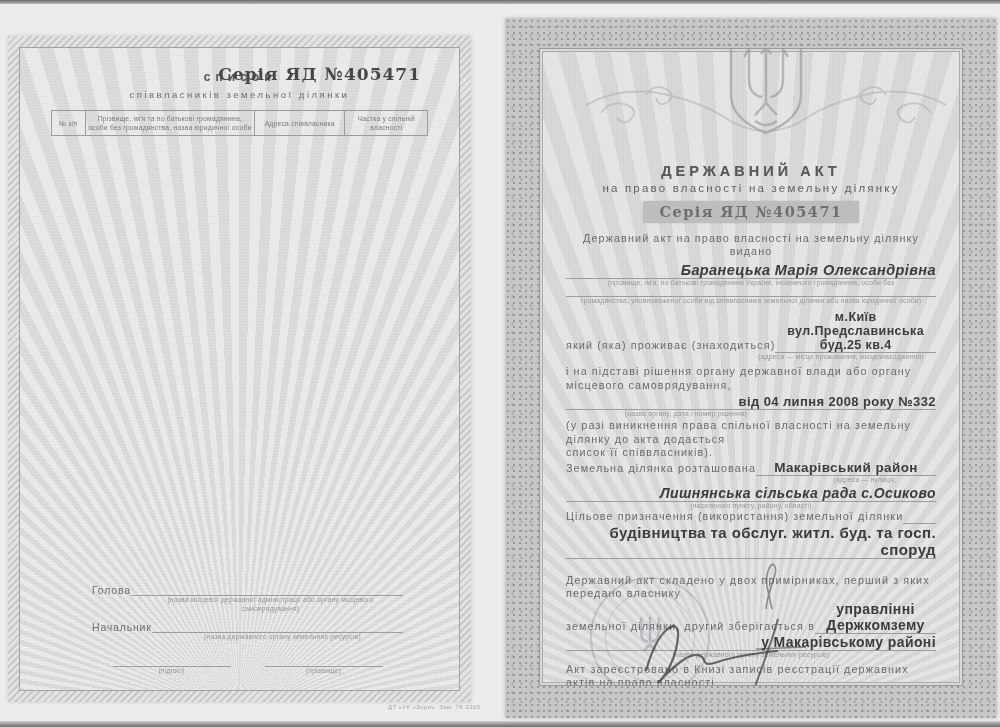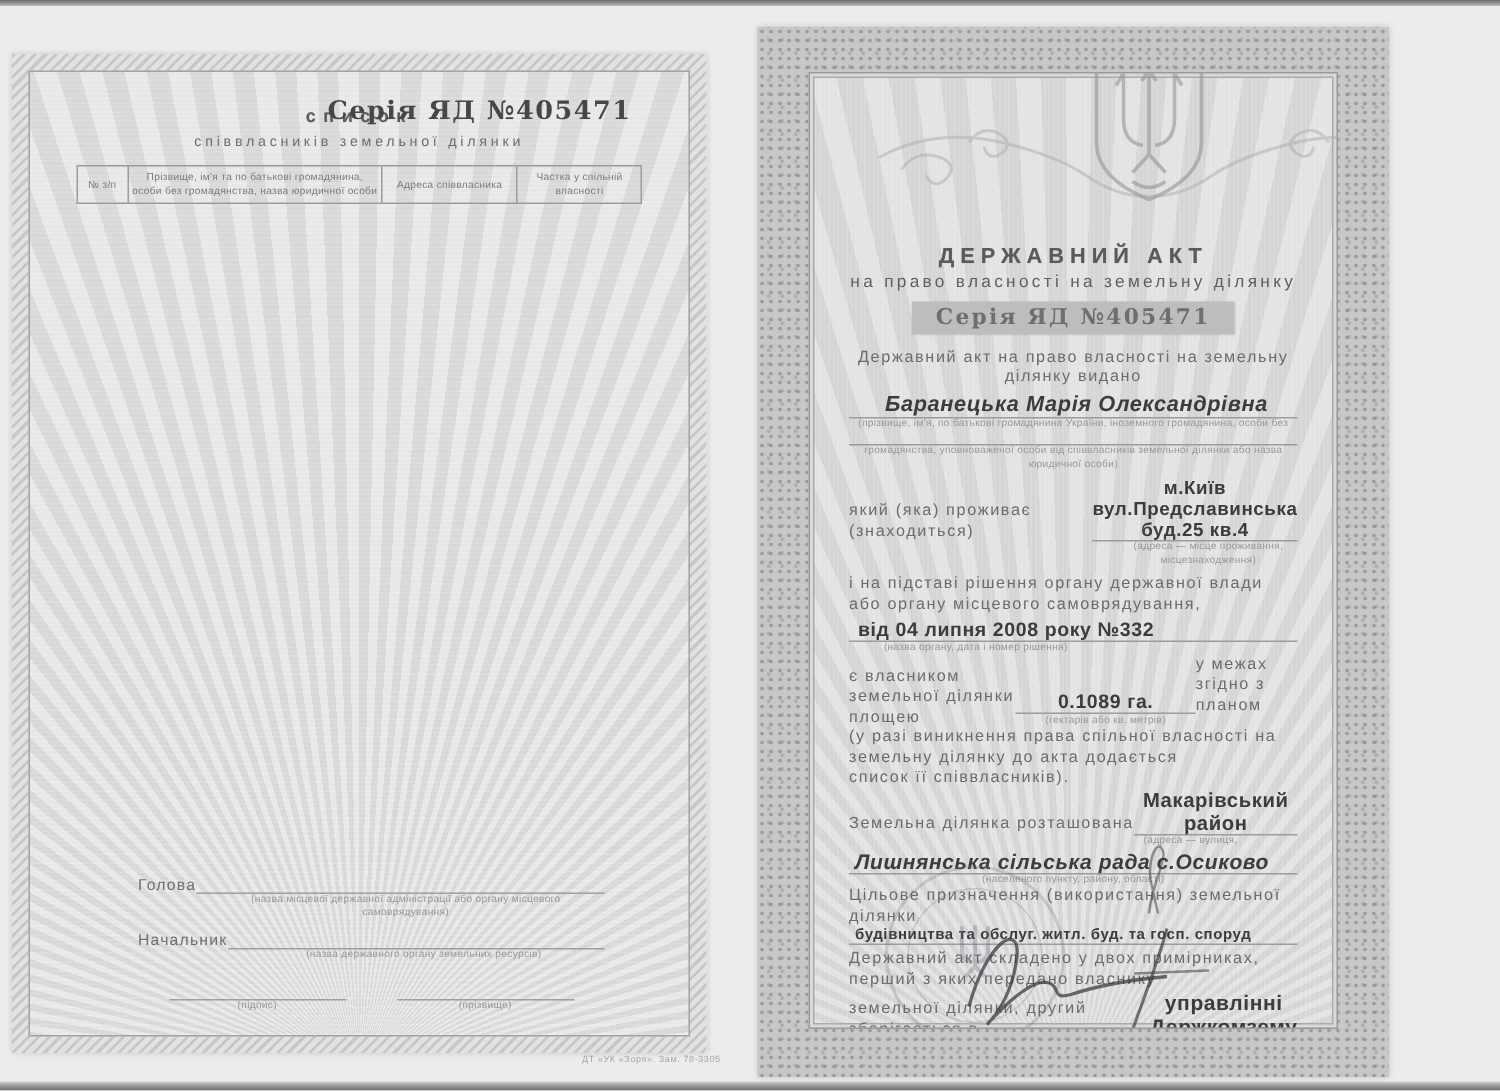--- a/index.html
+++ b/index.html
@@ -47,21 +47,21 @@
   .line-fill { flex:1; border-bottom:1px solid #9e9e9e; min-height:12px;
     text-align:center; }
   .cap { font-size:6.8px; color:#979797; text-align:center; letter-spacing:0.2px; line-height:1.3; }
   .pair-lines { display:flex; justify-content:center; gap:34px; margin-top:14px; }
   .pair-lines .cell { width:118px; }
   .cell .l { border-bottom:1px solid #9e9e9e; height:11px; }
   .print-note { position:absolute; left:388px; top:704px; font-size:6px; color:#a5a5a5; letter-spacing:0.4px; }
 
   
   .page-right {
-    position:absolute; left:505px; top:18px; width:421px; height:700px;
+    position:absolute; left:505px; top:18px; width:492px; height:700px;
     padding:30px 34px 32px;
     background-color:#c7c7c7;
     background-image:
       radial-gradient(rgba(110,110,110,0.5) 1px, transparent 1.5px),
       radial-gradient(rgba(130,130,130,0.38) 1px, transparent 1.5px);
     background-size:6px 6px, 9px 9px;
     background-position:0 0, 3px 4px;
     box-shadow:0 0 4px rgba(0,0,0,0.18);
   }
   .page-right-inner {
@@ -78,21 +78,21 @@
   .ornament svg { opacity:0.8; }
   .rp-title { text-align:center; font-size:14.5px; font-weight:bold; letter-spacing:4px;
     color:#5a5a5a; text-shadow:0 0 0.5px rgba(0,0,0,0.3); }
   .rp-subtitle { text-align:center; font-size:11.5px; letter-spacing:2.2px; color:#5f5f5f; margin-top:3px; }
   .rp-series-wrap { text-align:center; margin-top:7px; }
   .rp-series { display:inline-block; background:#bdbdbd; padding:2px 16px 3px;
     font-family:"DejaVu Serif", serif; font-weight:bold; font-size:14.5px;
     letter-spacing:1.5px; color:#6e6e6e; box-shadow:0 0 2px rgba(0,0,0,0.12); }
   .body-txt { font-size:10.8px; letter-spacing:1.1px; color:#6b6b6b; line-height:1.25; }
   .fill-bold { font-weight:bold; color:#3c3c3c; letter-spacing:0.4px; }
-  .u { border-bottom:1px solid #9c9c9c; }
+  .u { border-bottom:1px solid #9c9c9c;text-align:right; }
   .rp-owner { font-size:14.5px; font-style:italic; padding-left:24px; margin-top:3px; }
   .flexrow { display:flex; align-items:flex-end; }
   .flexrow .val { flex:1; text-align:center; font-size:12.5px; }
   .stamp { position:absolute; left:50px; top:528px; width:120px; height:120px;
     border:2px solid rgba(105,110,125,0.3); border-radius:50%; opacity:0.85; }
   .stamp .in { position:absolute; left:13px; top:13px; right:13px; bottom:13px;
     border:1px solid rgba(105,110,125,0.3); border-radius:50%;
     display:flex; align-items:center; justify-content:center; }
   .stamp svg { opacity:0.35; }
   .sig-svg { position:absolute; left:88px; top:560px; pointer-events:none; }
@@ -194,47 +194,39 @@
       <span class="body-txt">який (яка) проживає (знаходиться)</span>
       <span class="val fill-bold u">м.Київ вул.Предславинська буд.25 кв.4</span>
     </div>
     <div class="cap" style="margin-left:180px;">(адреса — місце проживання, місцезнаходження)</div>
 
     <div class="body-txt" style="margin-top:4px;">і на підставі рішення органу державної влади або органу місцевого самоврядування,</div>
 
     <div class="fill-bold u" style="font-size:13px; padding-left:6px; margin-top:2px;">від 04 липня 2008 року №332</div>
     <div class="cap" style="margin-right:130px;">(назва органу, дата і номер рішення)</div>
 
-    <div class="flexrow">
-      <span class="body-txt">є власником земельної ділянки площею</span>
-      <span style="flex:1; text-align:center;">
-        <span class="fill-bold u" style="font-size:13px; display:inline-block; min-width:120px; text-align:center;">0.1089 га.</span>
-        <div class="cap">(гектарів або кв. метрів)</div>
-      </span>
-      <span class="body-txt" style="padding-bottom:8px;">у межах згідно з планом</span>
-    </div>
 
     <div class="body-txt">(у разі виникнення права спільної власності на земельну ділянку до акта додається</div>
     <div class="body-txt">список її співвласників).</div>
 
     <div class="flexrow">
       <span class="body-txt">Земельна ділянка розташована</span>
       <span class="val fill-bold u" style="font-size:13.5px;">Макарівський район</span>
     </div>
     <div class="cap" style="text-align:right; margin-right:40px;">(адреса — вулиця,</div>
     <div class="fill-bold u" style="font-size:14px; padding-left:4px;font-style:italic;">Лишнянська сільська рада с.Осиково</div>
     <div class="cap">(населеного пункту, району, області)</div>
 
     <div class="flexrow">
       <span class="body-txt">Цільове призначення (використання) земельної ділянки</span>
       <span class="line-fill"></span>
     </div>
-    <div class="fill-bold u" style="font-size:10px; padding-left:4px;">будівництва та обслуг. житл. буд. та госп. споруд</div>
-
-    <div class="body-txt" style="margin-top:3px;">Державний акт складено у двох примірниках, перший з яких передано власнику</div>
+    <div class="fill-bold u" style="font-size:15px; padding-left:4px;">будівництва та обслуг. житл. буд. та госп. споруд</div>
+
+    <div class="body-txt" style="margin-top:15px;">Державний акт складено у двох примірниках, перший з яких передано власнику</div>
     <div class="flexrow">
       <span class="body-txt">земельної ділянки, другий зберігається в</span>
       <span class="val fill-bold u" style="font-size:14px;">управлінні Держкомзему</span>
     </div>
     <div class="fill-bold u" style="font-size:14px; padding-left:14px;">у Макарівському районі</div>
     <div class="cap">(назва державного органу земельних ресурсів)</div>
 
     <div class="body-txt" style="margin-top:3px;">Акт зареєстровано в Книзі записів реєстрації державних актів на право власності</div>
 
     <div class="stamp">

